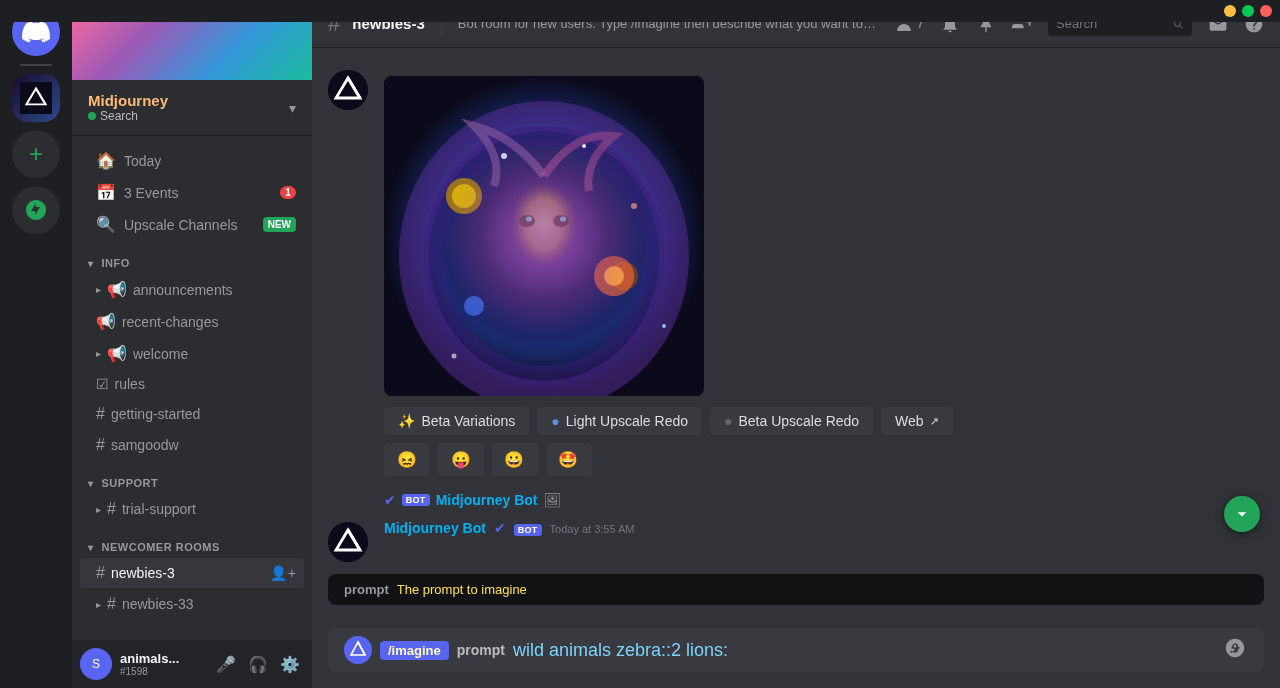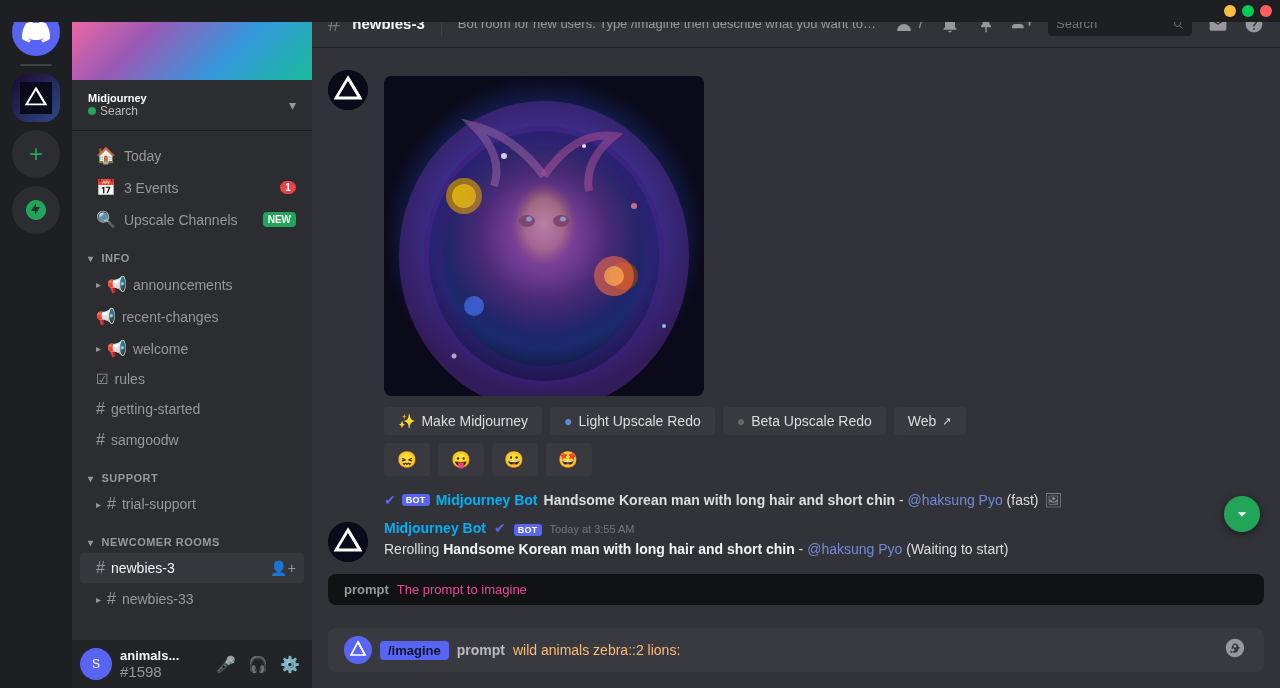--- a/index.html
+++ b/index.html
@@ -44,21 +44,21 @@
       flex-shrink: 0;
     }
     .server-header {
       padding: 12px 16px;
       border-bottom: 1px solid #1e1f22;
       display: flex;
       align-items: center;
       justify-content: space-between;
       cursor: pointer;
     }
-    .server-header-name { font-weight: 600; color: #ffffff; font-size: 11px; }
+    .server-header-name { font-weight: 600; color: #fdba74; font-size: 15px; }
     .server-status { display: flex; align-items: center; gap: 4px; font-size: 12px; color: #b9bbbe; }
     .status-dot { width: 8px; height: 8px; border-radius: 50%; background: #23a559; }
     .server-banner {
       height: 80px;
       background: linear-gradient(135deg, #ff6b9d, #9b59b6, #3498db, #1abc9c);
       flex-shrink: 0;
     }
     .channel-list {
       flex: 1;
       overflow-y: auto;
@@ -137,21 +137,21 @@
       background: #5865f2;
       display: flex;
       align-items: center;
       justify-content: center;
       font-size: 12px;
       color: white;
       flex-shrink: 0;
     }
     .user-info { flex: 1; min-width: 0; }
     .user-name { font-size: 13px; font-weight: 600; color: #f2f3f5; }
-    .user-tag { font-size: 15px; color: #96989d; }
+    .user-tag { font-size: 10px; color: #96989d; }
     .user-controls { display: flex; gap: 4px; }
     .control-btn {
       width: 28px;
       height: 28px;
       border-radius: 4px;
       display: flex;
       align-items: center;
       justify-content: center;
       cursor: pointer;
       color: #96989d;
@@ -319,21 +319,21 @@
     .prompt-tooltip {
       background: #111214;
       border-radius: 8px;
       padding: 8px 16px;
       margin: 8px 0;
       display: flex;
       align-items: center;
       gap: 8px;
     }
     .prompt-label { color: #96989d; font-size: 13px; font-weight: 600; }
-    .prompt-text { color: #ec4899; font-size: 13px; }
+    .prompt-text { color: #fde047; font-size: 13px; }
 
     
     .input-area {
       padding: 16px;
       flex-shrink: 0;
     }
     .message-input-container {
       background: #383a40;
       border-radius: 8px;
       display: flex;
@@ -349,40 +349,40 @@
       background: #5865f2;
       display: flex;
       align-items: center;
       justify-content: center;
       color: white;
       font-size: 12px;
       flex-shrink: 0;
     }
     .slash-command {
       background: #5865f2;
-      color: #0f172a;
+      color: #fef9c3;
       font-size: 13px;
       font-weight: 700;
       padding: 2px 8px;
       border-radius: 4px;
       flex-shrink: 0;
     }
     .prompt-command {
       color: #b9bbbe;
       font-size: 14px;
       font-weight: 600;
       flex-shrink: 0;
     }
     .message-input {
       flex: 1;
       background: none;
       border: none;
       outline: none;
-      color: #fdba74;
-      font-size: 14px;
+      color: #7dd3fc;
+      font-size: 18px;
       font-family: inherit;
       padding: 10px 0;
     }
     .message-input::placeholder { color: #72767d; }
     .input-actions { display: flex; gap: 8px; align-items: center; }
     .input-action-btn {
       color: #96989d;
       cursor: pointer;
       font-size: 18px;
       padding: 2px;
@@ -651,21 +651,21 @@
 
               <circle cx="230" cy="200" r="20" fill="#ff6b30" opacity="0.6"></circle>
               <circle cx="230" cy="200" r="10" fill="#ffaa44" opacity="0.8"></circle>
             </svg>
           </div>
         </div>
         
         <div class="action-buttons">
           <button class="action-btn">
             <span>✨</span>
-            <span>Make Midjourney</span>
+            <span>Beta Variations</span>
           </button>
           <button class="action-btn">
             <span style="color:#5b8dd9;">●</span>
             <span>Light Upscale Redo</span>
           </button>
           <button class="action-btn">
             <span style="color:#666;">●</span>
             <span>Beta Upscale Redo</span>
           </button>
           <button class="action-btn">
@@ -690,45 +690,38 @@
         </div>
       </div>
     </div>
 
     <div style="padding: 4px 16px 0 16px; display:flex; align-items:flex-start; gap:16px;">
       <div style="width:40px;flex-shrink:0;"></div>
       <div style="display:flex;align-items:center;gap:6px;flex-wrap:wrap;">
         <span style="color:#5865f2;">✔</span>
         <span class="bot-badge">BOT</span>
         <span style="color:#00b0f4;font-weight:600;cursor:pointer;">Midjourney Bot</span>
-        <span style="color:#dcddde;">
-          <strong>Handsome Korean man with long hair and short chin</strong>
-          <span> - <span style="color:#7289da;">@haksung Pyo</span> (fast)</span>
-        </span>
         <span style="color:#96989d;font-size:14px;">🖼</span>
       </div>
     </div>
 
     <div class="message-group" style="margin-top:8px;">
       <div class="message-avatar midjourney">
         <svg width="40" height="40" viewBox="0 0 100 100" fill="none">
           <rect width="100" height="100" rx="50" fill="#0a0a1a"></rect>
           <path d="M50 20 L80 70 L20 70 Z" fill="none" stroke="white" stroke-width="7"></path>
           <path d="M50 20 L80 70" stroke="white" stroke-width="7"></path>
         </svg>
       </div>
       <div class="message-content">
         <div class="message-header">
           <span style="color:#00b0f4;font-weight:600;cursor:pointer;">Midjourney Bot</span>
           <span style="color:#5865f2;">✔</span>
           <span class="bot-badge">BOT</span>
           <span class="message-timestamp">Today at 3:55 AM</span>
-        </div>
-        <div class="message-text">
-          Rerolling <strong>Handsome Korean man with long hair and short chin</strong> - <span style="color:#7289da;cursor:pointer;">@haksung Pyo</span> <span>(Waiting to start)</span>
         </div>
       </div>
     </div>
 
     <div style="padding: 0 16px; margin-top:8px;">
       <div class="prompt-tooltip">
         <span class="prompt-label">prompt</span>
         <span class="prompt-text">The prompt to imagine</span>
       </div>
     </div>

